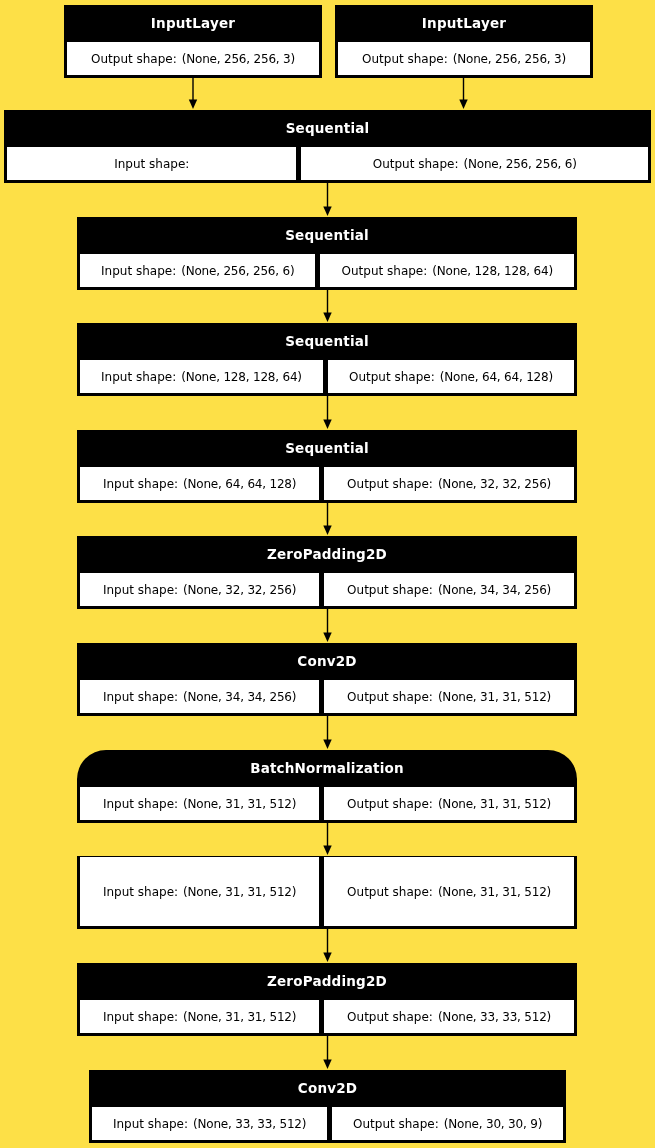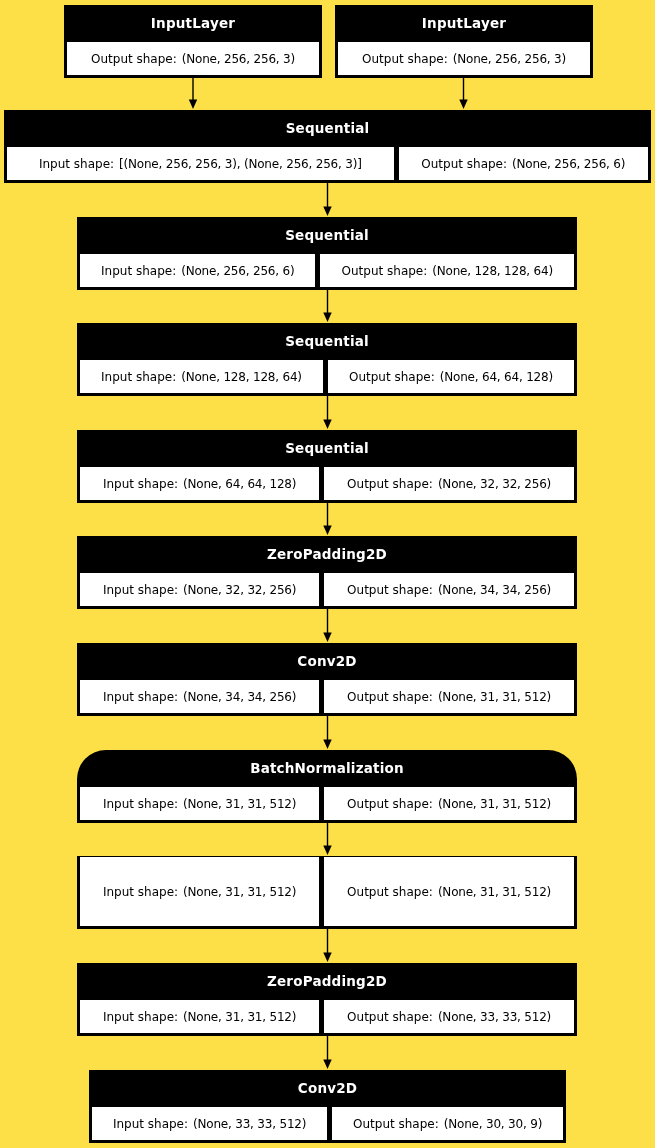--- a/index.html
+++ b/index.html
@@ -130,21 +130,20 @@
         <span class="cell-value">(None, 256, 256, 3)</span>
       </div>
     </div>
   </div>
 
   <div class="node" style="left:4px; top:110px; width:647px;">
     <div class="node-title">Sequential</div>
     <div class="node-body">
       <div class="cell" style="flex-grow:1.55;">
         <span class="cell-label">Input shape:</span>
-        <span class="cell-value">[(None, 256, 256, 3), (None, 256, 256, 3)]</span>
       </div>
       <div class="cell">
         <span class="cell-label">Output shape:</span>
         <span class="cell-value">(None, 256, 256, 6)</span>
       </div>
     </div>
   </div>
 
   <div class="node" style="left:77px; top:217px; width:500px;">
     <div class="node-title">Sequential</div>

